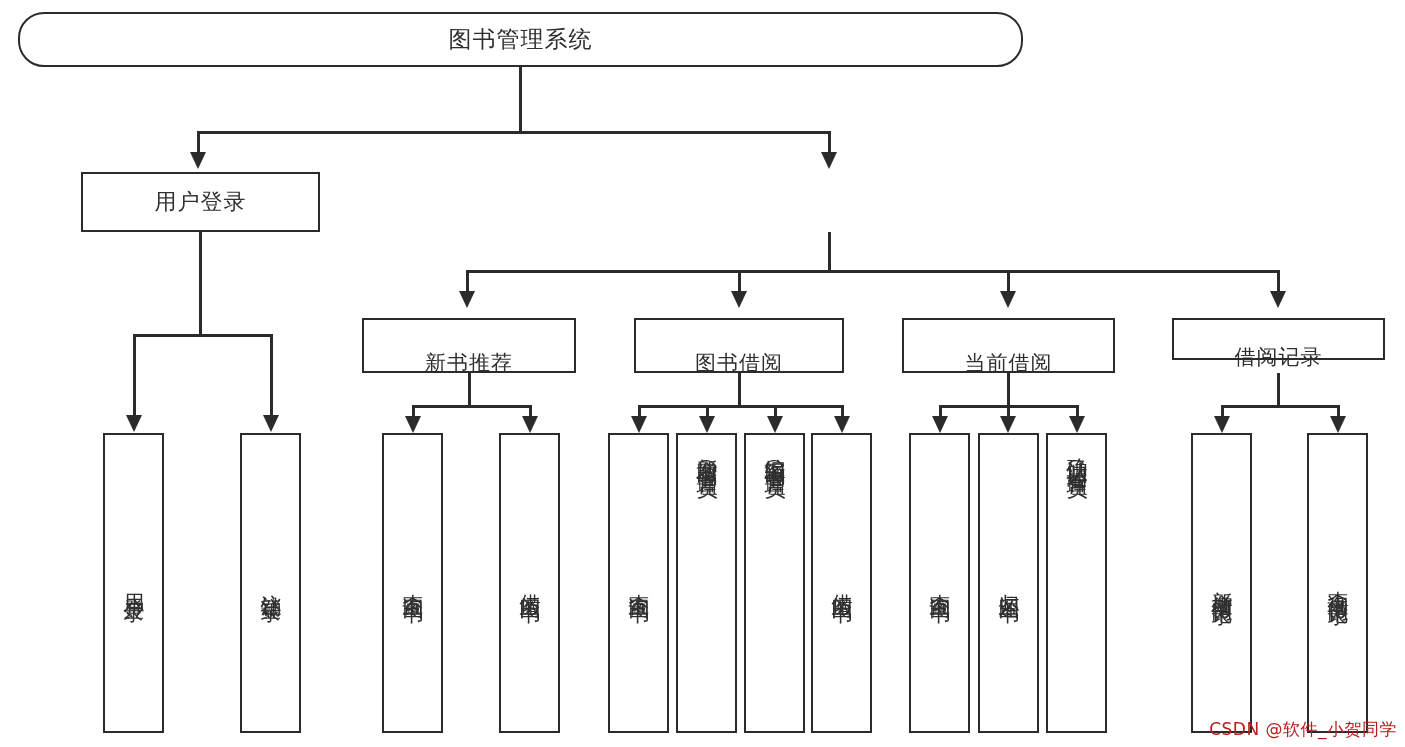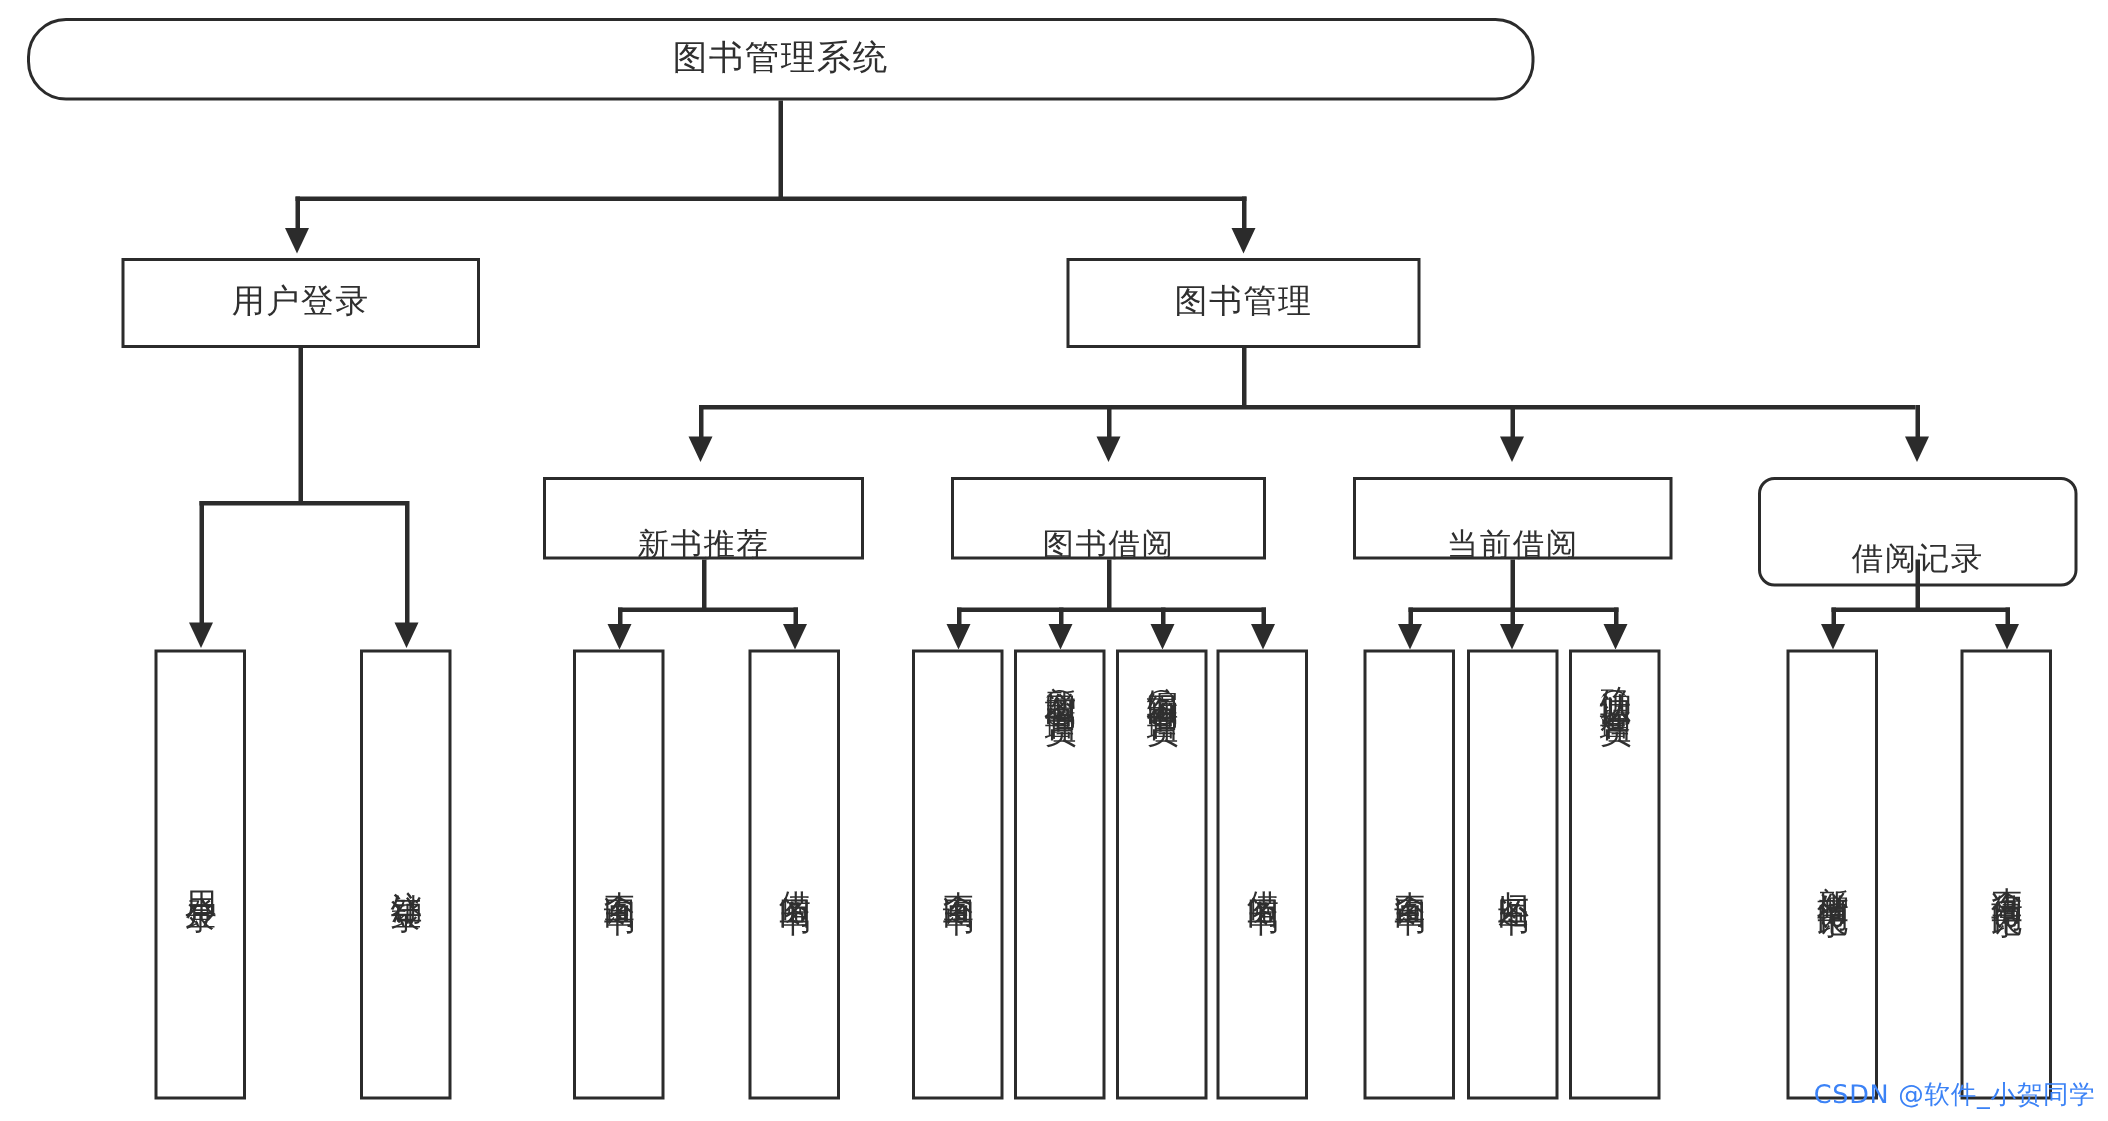--- a/index.html
+++ b/index.html
@@ -75,21 +75,21 @@
     border-right: 8px solid transparent;
     border-top: 17px solid #2b2b2b;
   }
 
   
   #watermark {
     position: absolute;
     right: 8px;
     bottom: 6px;
     font-size: 17px;
-    color: #3b82f6;
+    color: #b91c1c;
     letter-spacing: 0.5px;
     white-space: nowrap;
     font-family: "DejaVu Sans", "Liberation Sans", sans-serif;
   }
 </style>
 </head>
 <body>
 
 <div id="canvas">
 
@@ -103,23 +103,20 @@
 
   <div class="vline" style="left:197px; top:131px; height:23px;"></div>
   <div class="arrow" style="left:190px; top:152px;"></div>
   <div class="vline" style="left:828px; top:131px; height:23px;"></div>
   <div class="arrow" style="left:821px; top:152px;"></div>
 
   <div class="node level2" style="left:81px; top:172px; width:239px; height:60px;">
     <span class="label">用户登录</span>
   </div>
 
-  <div class="node level2" style="left:711px; top:172px; width:236px; height:60px;">
-    <span class="label">图书管理</span>
-  </div>
 
   <div class="vline" style="left:199px; top:232px; height:104px;"></div>
   <div class="hline" style="left:133px; top:334px; width:139px;"></div>
   <div class="vline" style="left:133px; top:334px; height:83px;"></div>
   <div class="arrow" style="left:126px; top:415px;"></div>
   <div class="vline" style="left:270px; top:334px; height:83px;"></div>
   <div class="arrow" style="left:263px; top:415px;"></div>
 
   <div class="vline" style="left:828px; top:232px; height:40px;"></div>
   <div class="hline" style="left:466px; top:270px; width:811px;"></div>
@@ -134,21 +131,21 @@
 
   <div class="node level3" style="left:362px; top:318px; width:214px; height:55px;">
     <span class="label">新书推荐</span>
   </div>
   <div class="node level3" style="left:902px; top:318px; width:213px; height:55px;">
     <span class="label">当前借阅</span>
   </div>
   <div class="node level3" style="left:634px; top:318px; width:210px; height:55px;">
     <span class="label">图书借阅</span>
   </div>
-  <div class="node level3" style="left:1172px; top:318px; width:213px; height:73px;border-radius:11px;">
+  <div class="node level3" style="left:1172px; top:318px; width:213px; height:42px;">
     <span class="label">借阅记录</span>
   </div>
 
   <div class="vline" style="left:468px; top:373px; height:34px;"></div>
   <div class="hline" style="left:412px; top:405px; width:120px;"></div>
   <div class="vline" style="left:412px; top:405px; height:13px;"></div>
   <div class="arrow" style="left:405px; top:416px;"></div>
   <div class="vline" style="left:529px; top:405px; height:13px;"></div>
   <div class="arrow" style="left:522px; top:416px;"></div>
 

